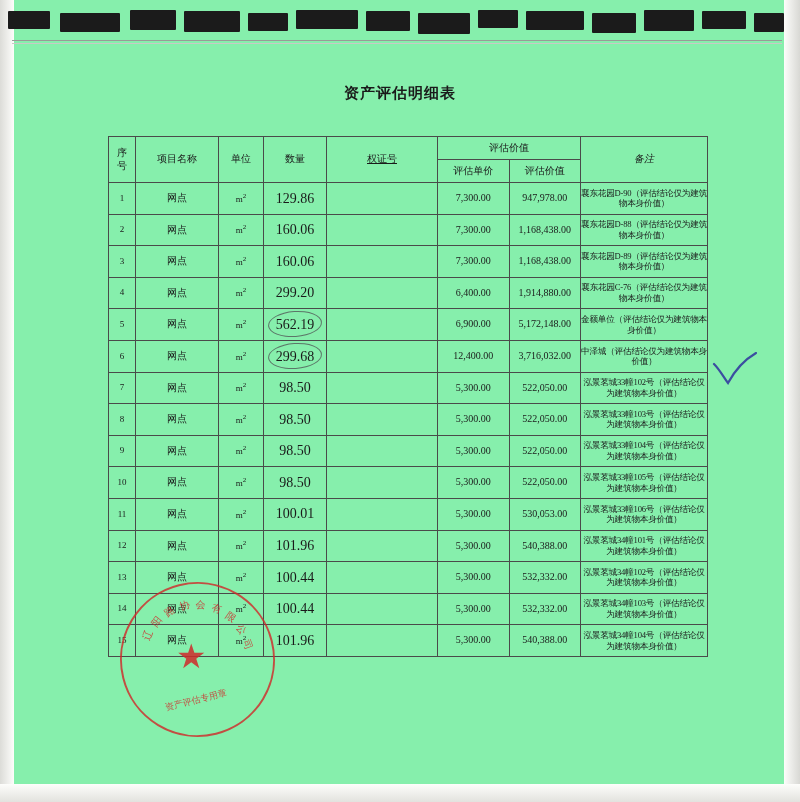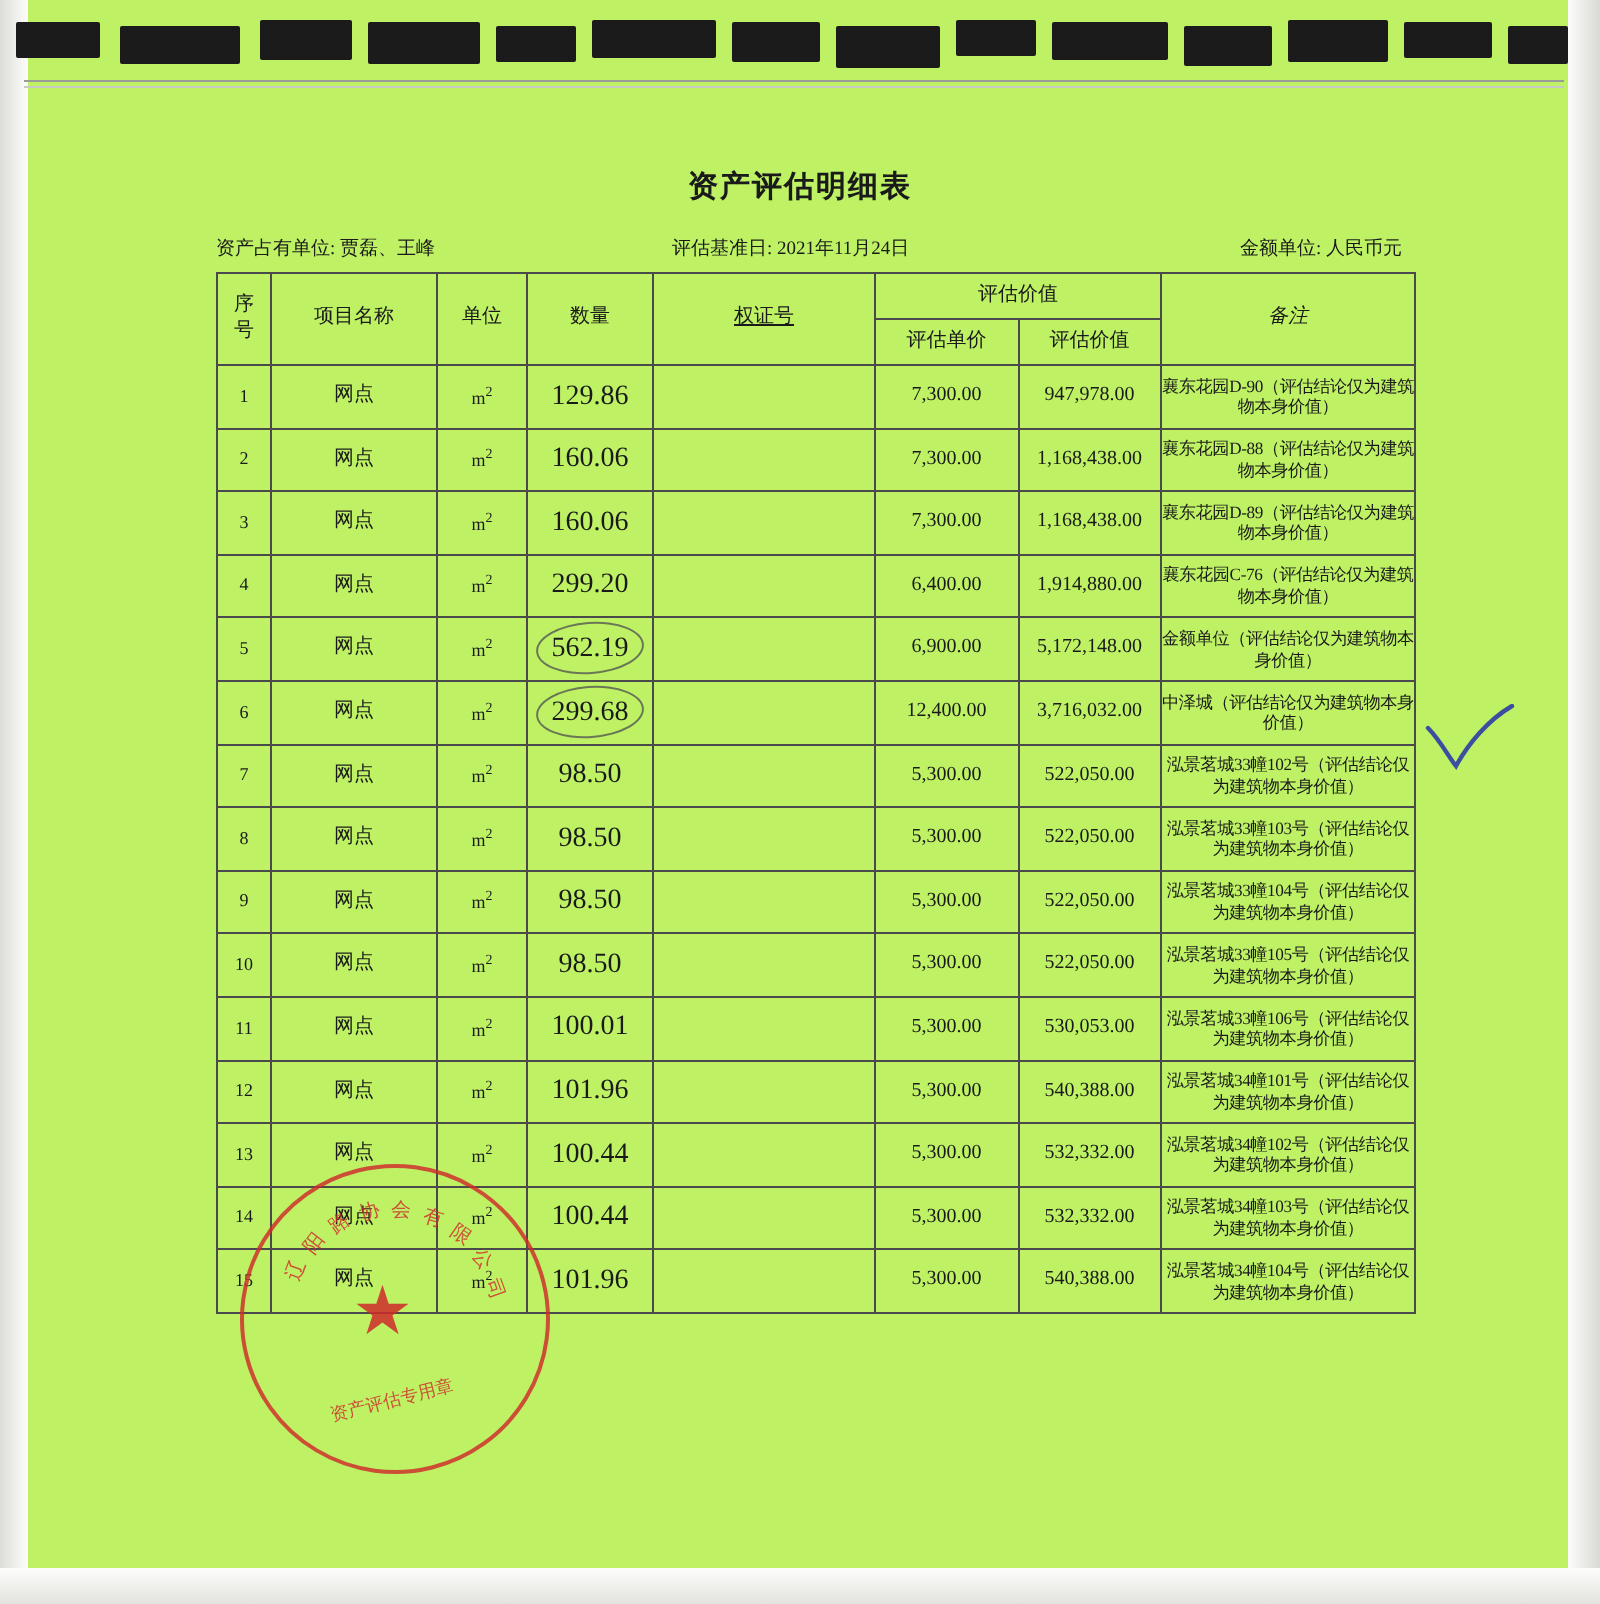--- a/index.html
+++ b/index.html
@@ -14,21 +14,21 @@
     color: #1a1a1a;
     position: relative;
     overflow: hidden;
   }
 
   
   .page {
     position: absolute;
     left: 0; top: 0;
     width: 800px; height: 802px;
-    background: #bef264;
+    background: #86efac;
   }
 
   
   .scan-edge-left {
     position: absolute;
     left: 0; top: 0; width: 14px; height: 802px;
     background: linear-gradient(to right, #dcdcd8, #fdfdfb);
   }
   .scan-edge-right {
     position: absolute;
@@ -244,25 +244,20 @@
       <div class="dash" style="left: 470px; width: 40px; top: 0px; height: 18px;"></div>
       <div class="dash" style="left: 518px; width: 58px; top: 1px; height: 19px;"></div>
       <div class="dash" style="left: 584px; width: 44px; top: 3px; height: 20px;"></div>
       <div class="dash" style="left: 636px; width: 50px; top: 0px; height: 21px;"></div>
       <div class="dash" style="left: 694px; width: 44px; top: 1px; height: 18px;"></div>
       <div class="dash" style="left: 746px; width: 30px; top: 3px; height: 19px;"></div>
     </div>
 
   <div class="doc-title">资产评估明细表</div>
 
-  <div class="meta-row">
-    <div class="meta-owner">资产占有单位: 贾磊、王峰</div>
-    <div class="meta-base">评估基准日: 2021年11月24日</div>
-    <div class="meta-unit">金额单位: 人民币元</div>
-  </div>
 
   <table class="sheet">
     <thead>
       <tr>
         <th class="hdr hdr-seq h-seq" rowspan="2">
           <span>序</span>
           <span>号</span>
         </th>
         <th class="hdr h-name" rowspan="2">项目名称</th>
         <th class="hdr h-unit" rowspan="2">单位</th>

